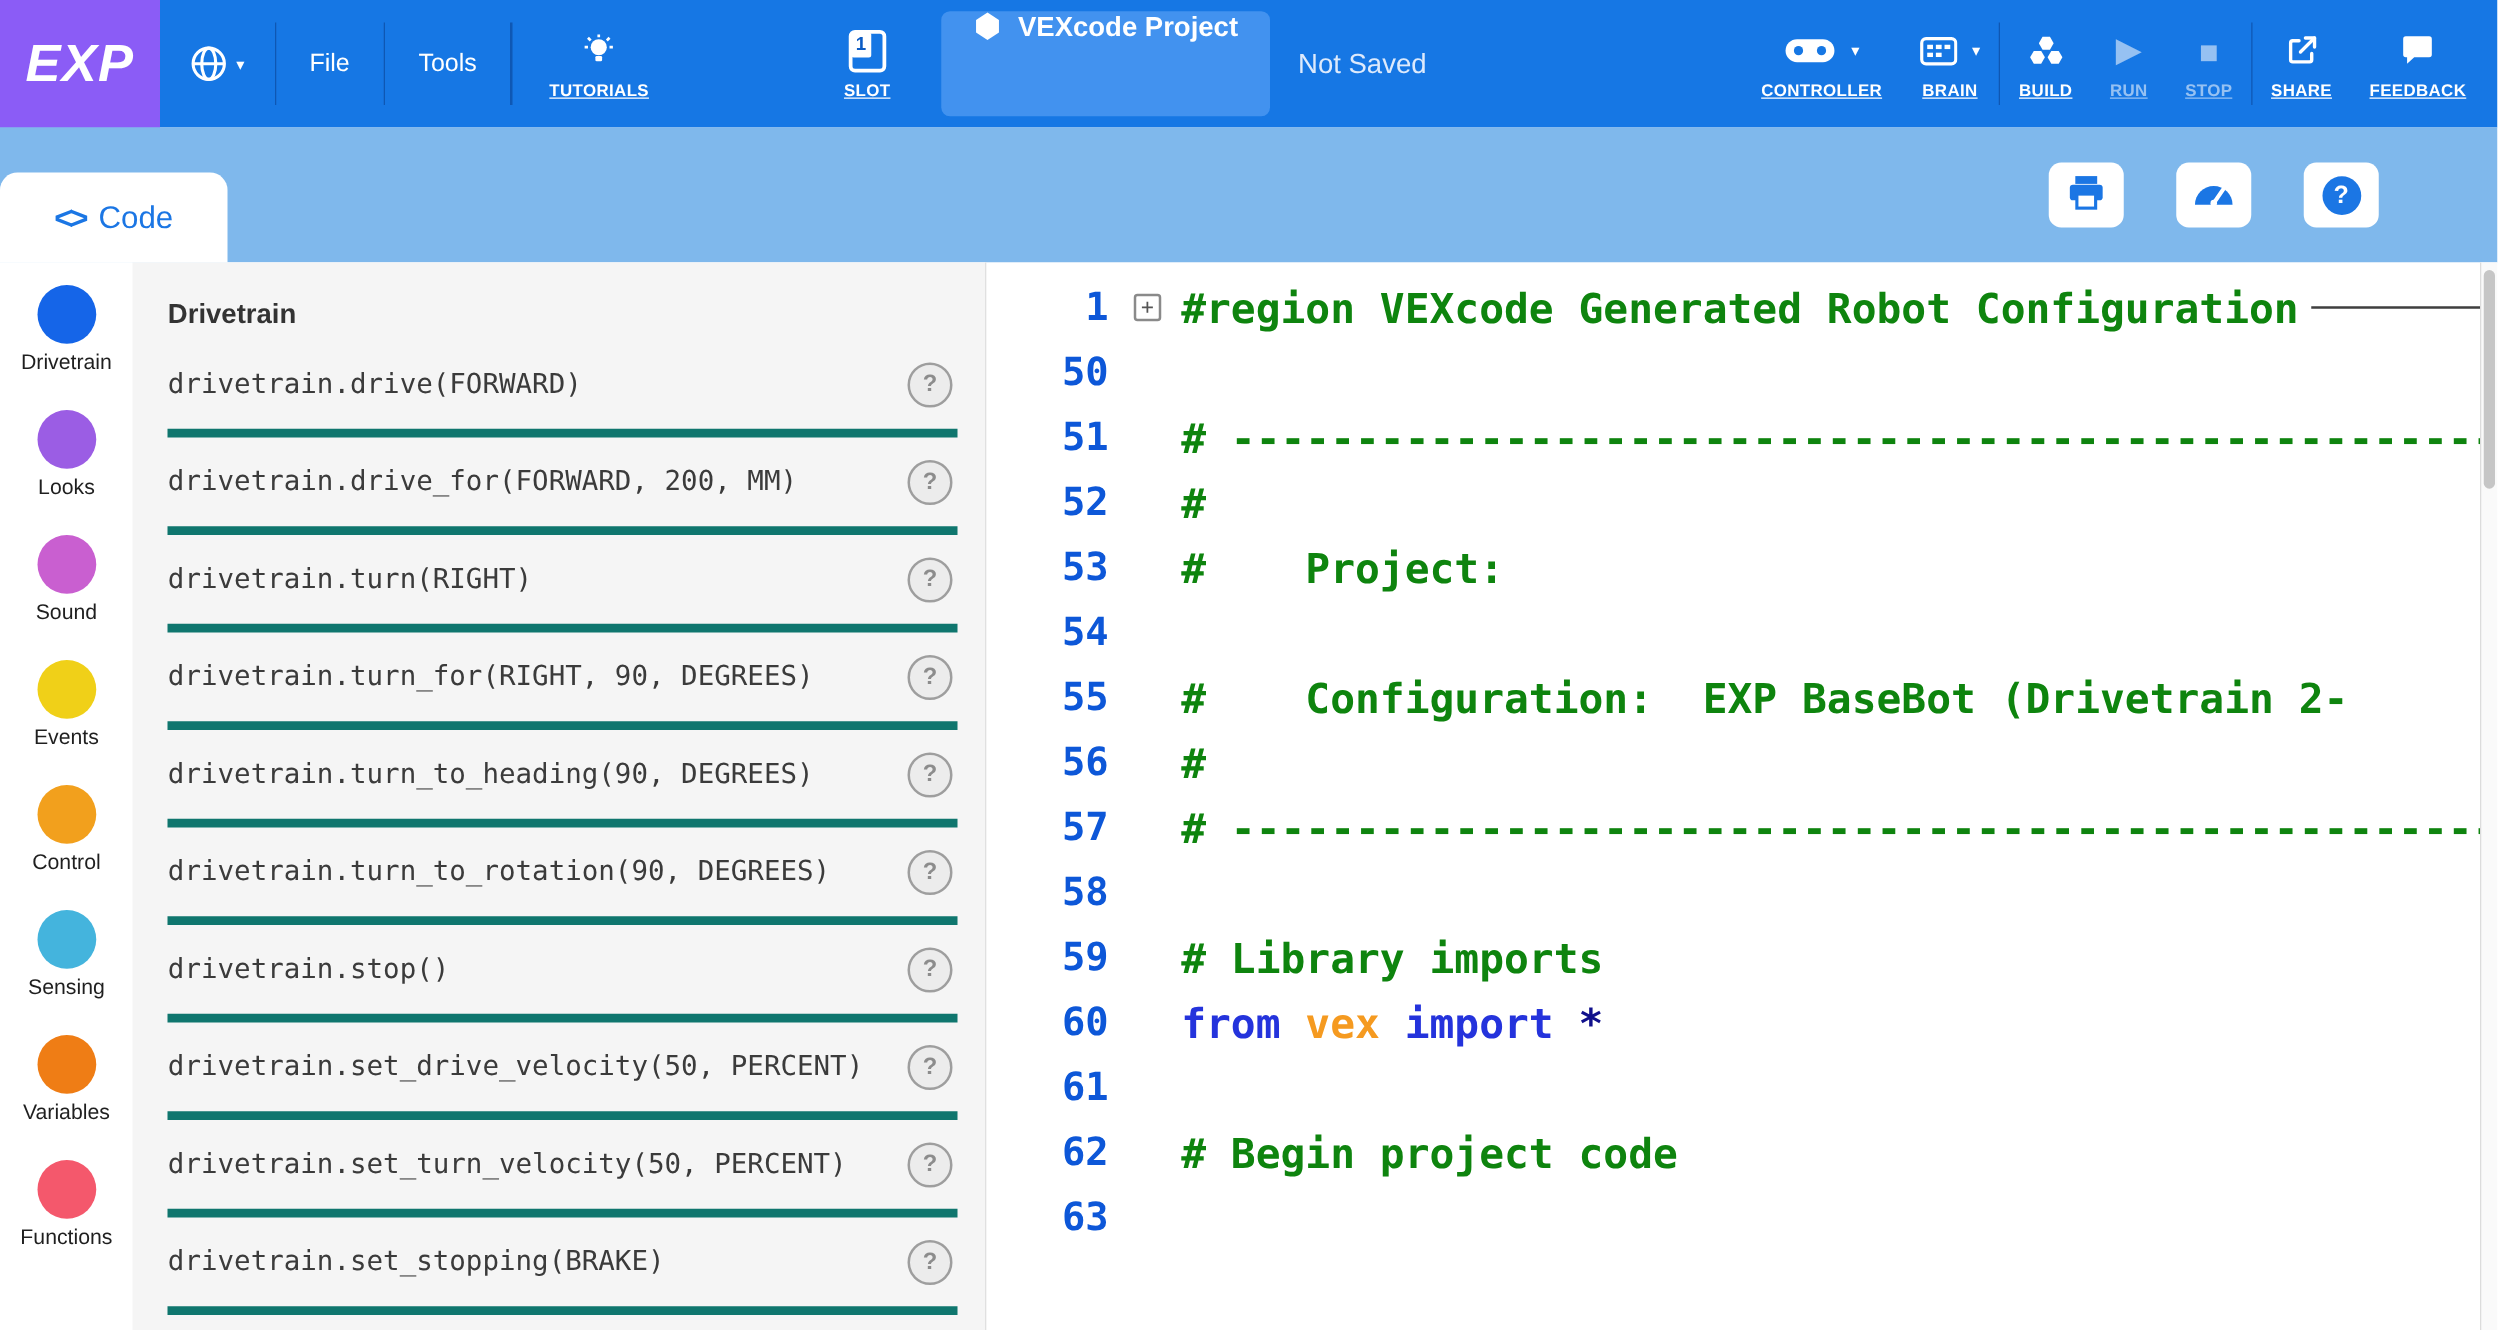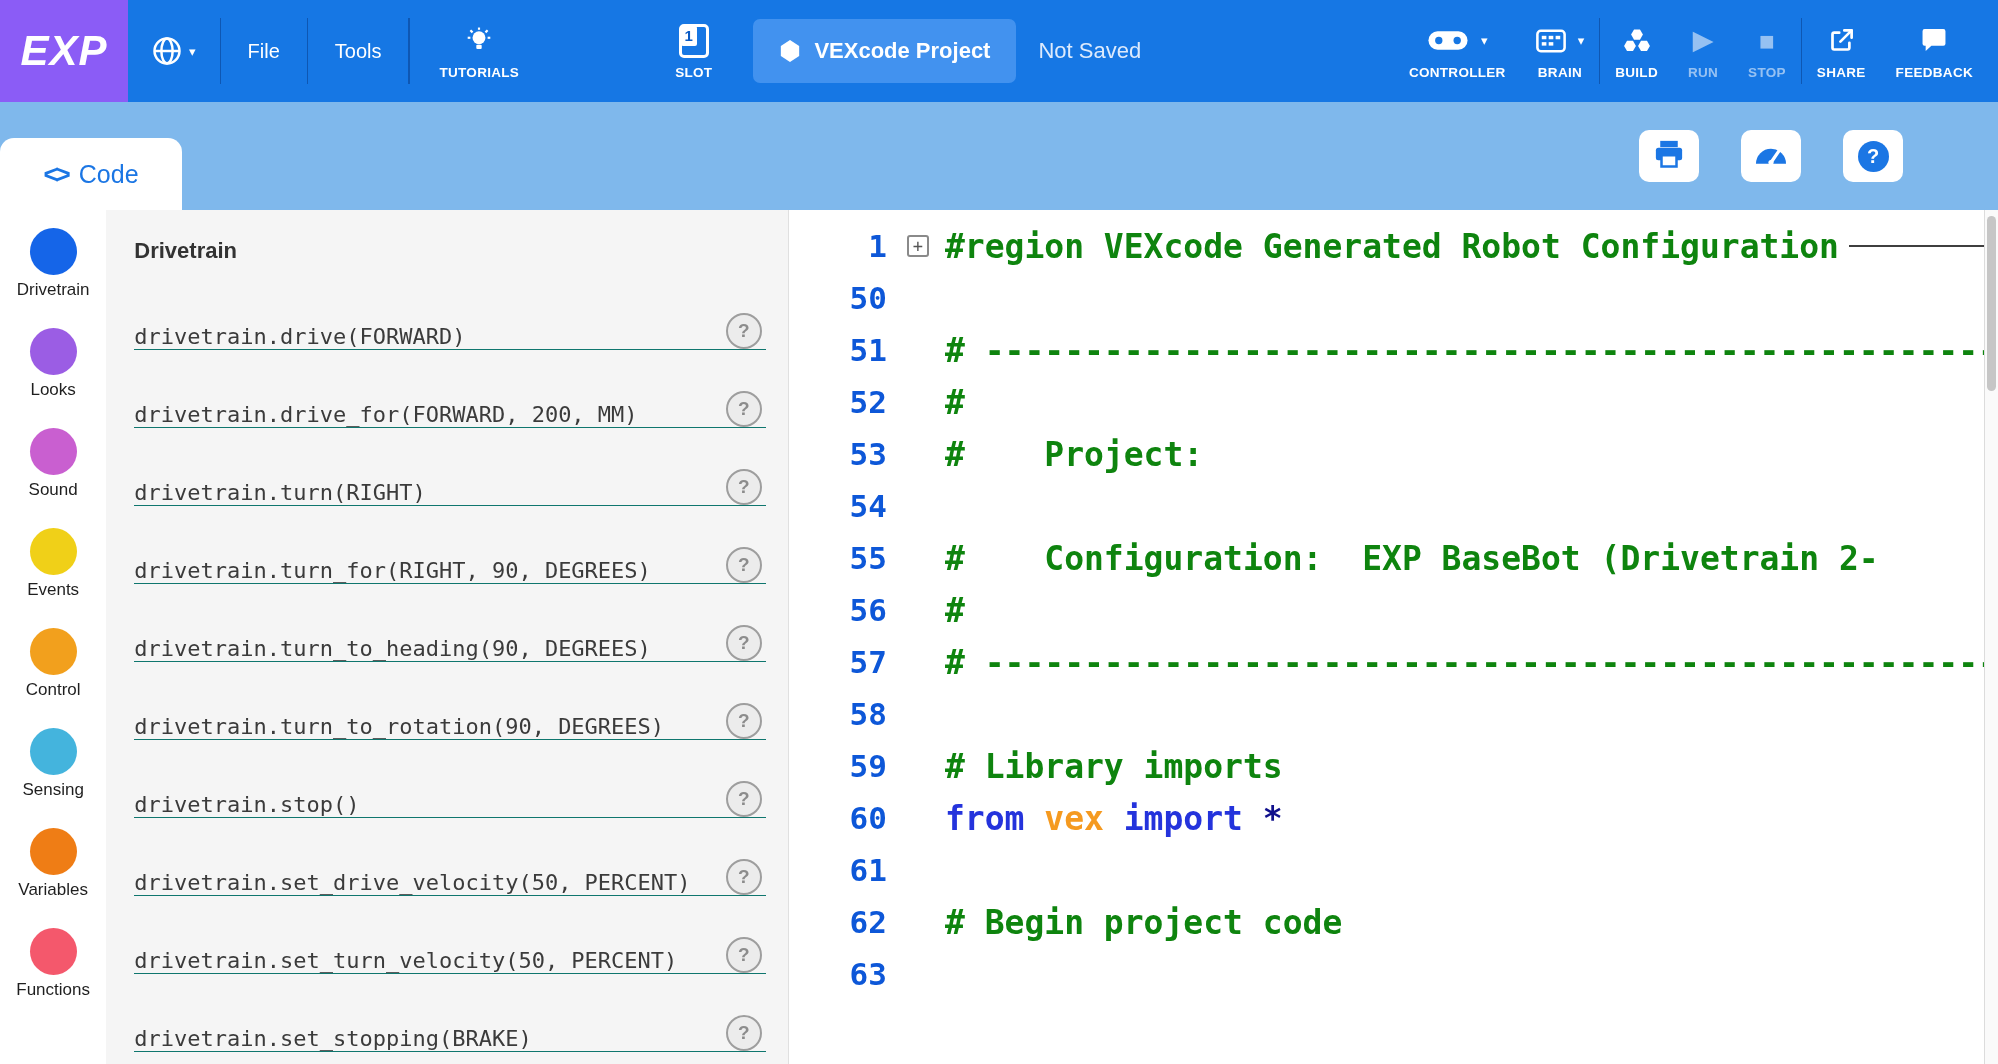--- a/index.html
+++ b/index.html
@@ -9,28 +9,28 @@
   
   .topbar { height:102px; display:flex; align-items:stretch; color:#fff; }
   .logo { width:128px; display:flex; align-items:center; justify-content:center;
           font-style:italic; font-weight:900; font-size:42px; letter-spacing:1px; }
   .tb-item { display:flex; align-items:center; padding:0 24px; }
   .menu-item { font-size:20px; padding:0 27px; display:flex; align-items:center; }
   .vdiv { width:1px; height:66px; align-self:center; background:rgba(0,30,90,.35); }
   .caret { font-size:13px; margin-left:7px; }
   .tb-col { display:flex; flex-direction:column; align-items:center; justify-content:center; gap:6px; padding:0 15px; }
   .tb-col .icon-row { height:36px; display:flex; align-items:center; gap:5px; }
-  .tb-label { font-size:13.5px; font-weight:bold; letter-spacing:.3px; white-space:nowrap; }
+  .tb-label { font-size:13.5px; font-weight:bold; letter-spacing:.3px; white-space:nowrap;text-decoration:underline; }
   .tutorials { margin-left:14px; }
   .slot-col { margin-left:126px; }
   .slot-icon { width:30px; height:34px; border:3px solid #fff; border-radius:5px; position:relative; }
   .slot-num { position:absolute; left:-1px; top:-1px; width:16px; height:20px; background:#fff;
               color:#0b5bc4; font-size:15px; font-weight:bold; display:flex; align-items:center; justify-content:center; border-radius:2px; }
-  .project-btn { margin-left:26px; align-self:center; height:64px; border-radius:7px; padding:0 26px;
-                 display:flex; align-items:center; gap:13px; font-size:22px; font-weight:600; color:#fff; }
+  .project-btn { margin-left:26px; align-self:center; height:84px; border-radius:7px; padding:0 26px;
+                 display:flex; align-items:flex-start; gap:13px; font-size:22px; font-weight:600; color:#fff; }
   .save-status { margin-left:22px; align-self:center; font-size:22px; color:#ddeafc; }
   .tb-right { margin-left:auto; display:flex; align-items:stretch; padding-right:10px; }
   .disabled { opacity:.55; }
   .run-glyph { font-size:27px; line-height:1; }
   .stop-glyph { font-size:26px; line-height:1; }
   .topbar svg { display:block; }
   .punch { fill:var(--topbar-bg); }
 
   
   .tabbar { height:108px; display:flex; align-items:flex-end; position:relative; }
@@ -46,21 +46,21 @@
   
   .content { height:854px; display:flex; position:relative; background:#fff; }
 
   .cat-col { width:122px; padding-top:18px; display:flex; flex-direction:column; align-items:center; background:#fff; }
   .cat-item { display:flex; flex-direction:column; align-items:center; gap:5px; margin-bottom:28px; cursor:pointer; }
   .cat-circle { width:47px; height:47px; border-radius:50%; }
   .cat-label { font-size:17px; color:#1f1f1f; }
 
   .cmd-panel { width:776px; background:#f5f5f5; border-right:1px solid #e0e0e0; padding:24px 22px 0 28px; }
   .cmd-header { font-size:22px; font-weight:bold; color:#333; margin:4px 0 8px 0; }
-  .cmd-row { height:78px; display:flex; align-items:flex-end; justify-content:space-between; border-bottom:1px solid #0f766e; }
+  .cmd-row { height:78px; display:flex; align-items:center; justify-content:space-between; border-bottom:7px solid #0f766e; }
   .cmd-text { font-family:"DejaVu Sans Mono", monospace; font-size:22px; color:#3b3b3b; white-space:pre; }
   .help-btn { width:36px; height:36px; border-radius:50%; background:#ececec; border:2px solid #9e9e9e;
               color:#8c8c8c; font-size:19px; font-weight:bold; display:flex; align-items:center; justify-content:center; flex:0 0 auto; margin-right:4px; }
 
   .editor { flex:1 1 auto; padding-top:10px; overflow:hidden; font-family:"DejaVu Sans Mono", monospace; }
   .code-line { height:52px; display:flex; align-items:center; }
   .ln { flex:0 0 112px; padding-right:14px; text-align:right; font-size:31px; font-weight:bold; color:var(--c-ln); }
   .fold-col { flex:0 0 44px; display:flex; align-items:center; padding-left:6px; }
   .fold-box { width:22px; height:22px; border:2px solid #8a8a8a; border-radius:3px; background:#fff; color:#555;
               font-size:17px; line-height:17px; display:flex; align-items:center; justify-content:center; cursor:pointer; }

